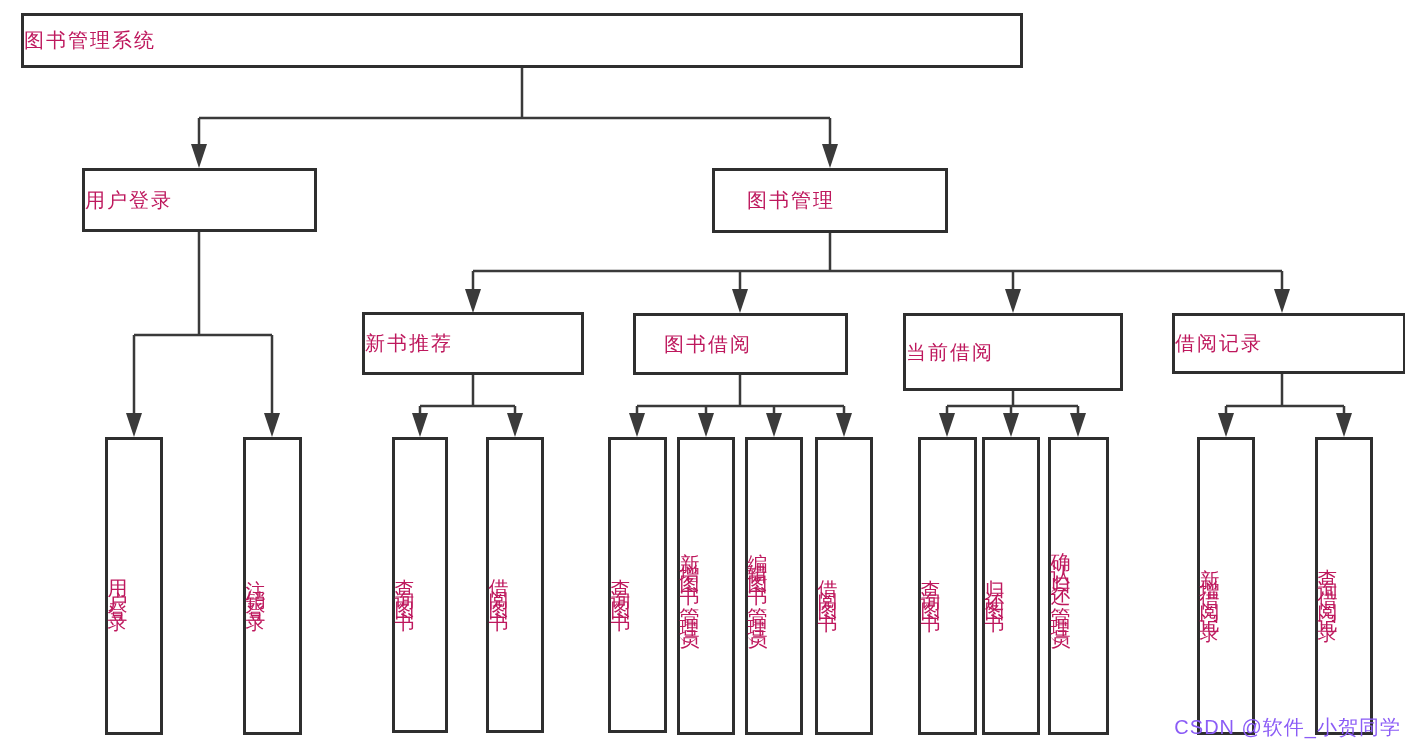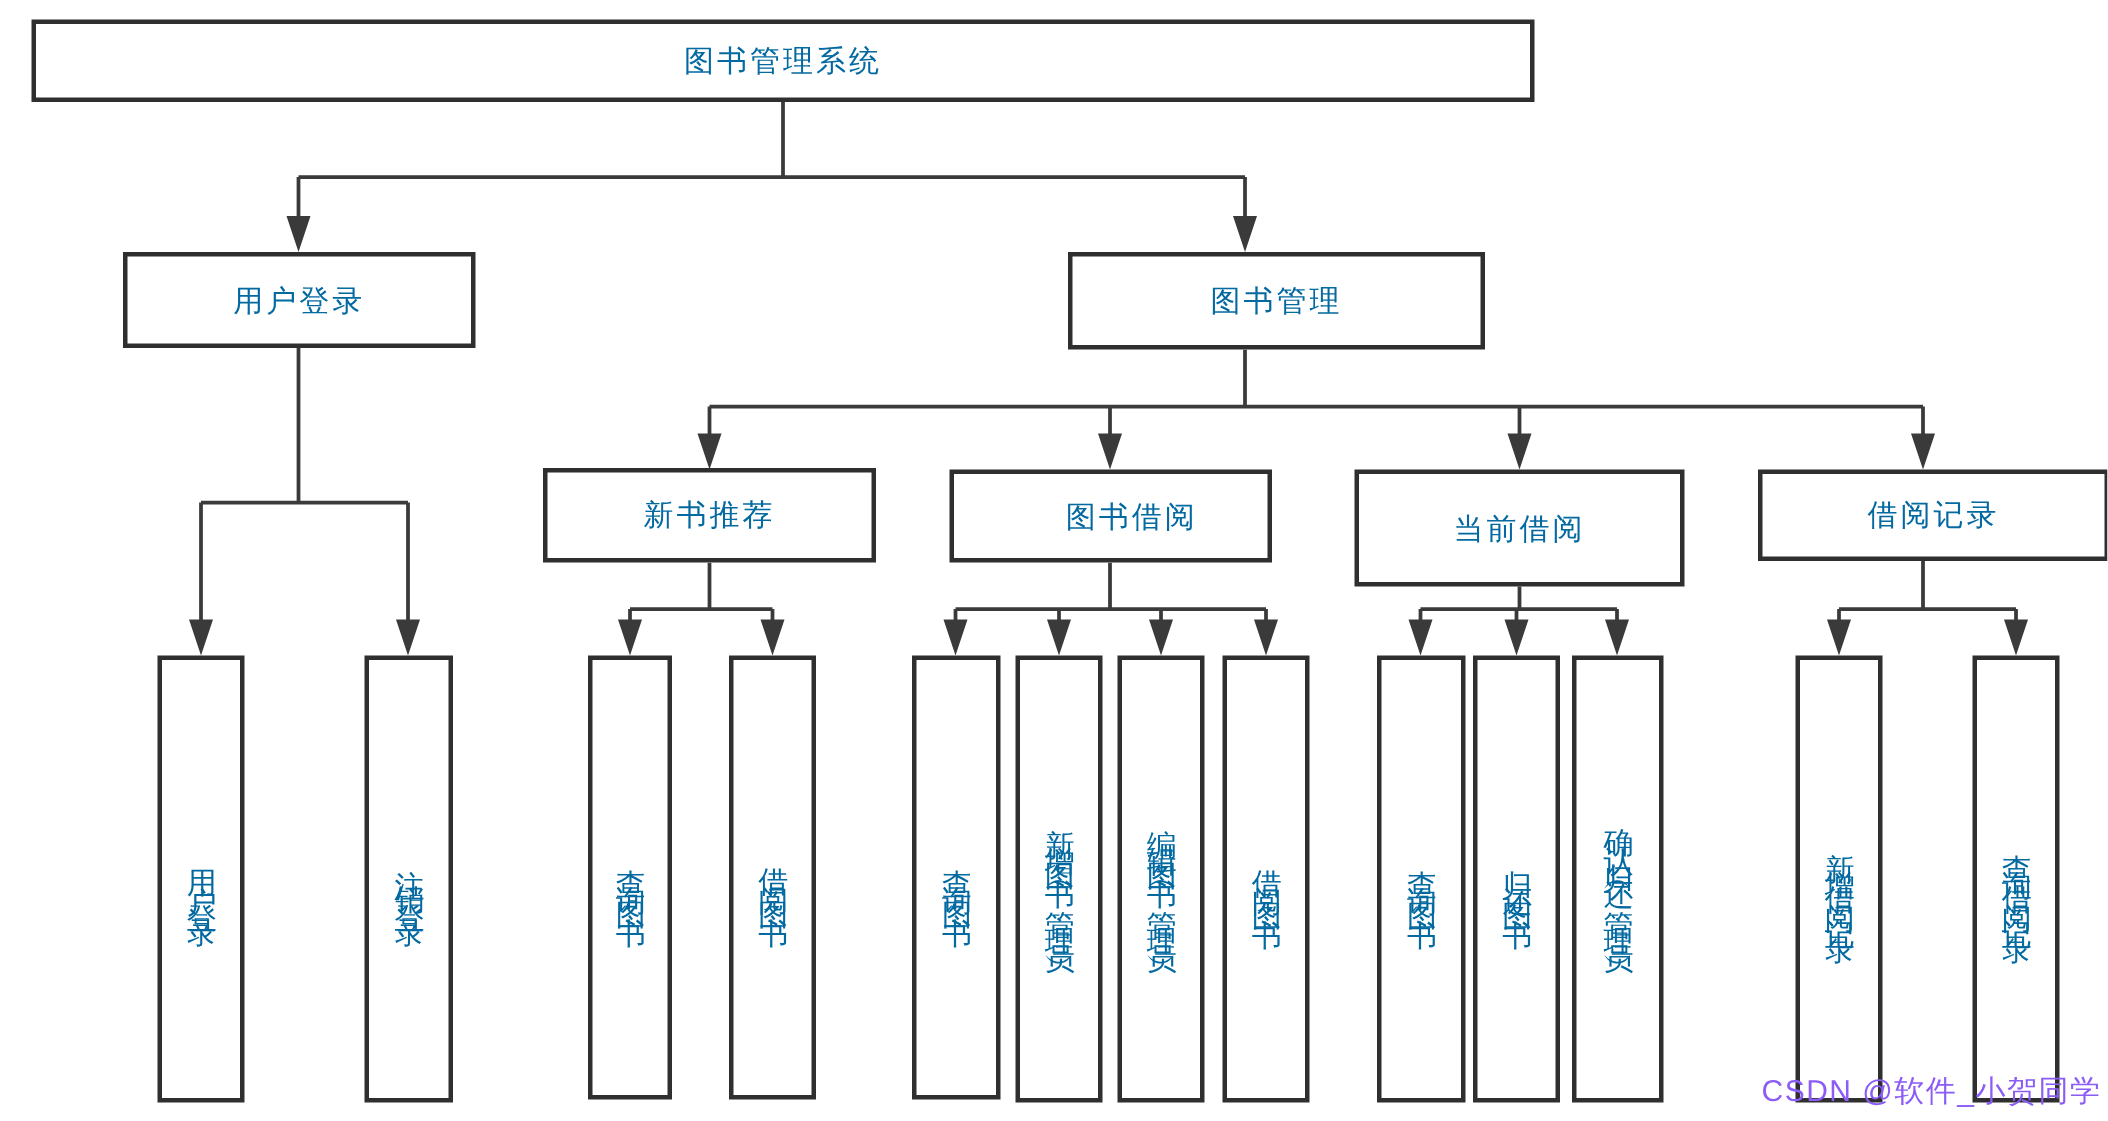--- a/index.html
+++ b/index.html
@@ -17,24 +17,23 @@
     left: 0; top: 0;
     width: 1405px; height: 747px;
   }
   .node {
     position: absolute;
     box-sizing: border-box;
     background: #ffffff;
     border: 3px solid #2f2f2f;
     display: flex;
     align-items: center;
-    justify-content: center;
     font-size: 20px;
     letter-spacing: 2px;
-    color: #0369a1;
+    color: #be185d;
     z-index: 2;
   }
   .leaf span {
     writing-mode: vertical-rl;
     text-orientation: mixed;
     letter-spacing: 11px;
     line-height: 1;
     white-space: nowrap;
   }
   .watermark {
@@ -69,21 +68,21 @@
              M1218 413h16l-8 24z M1336 413h16l-8 24z" fill="#3a3a3a" stroke="none"></path>
   </svg>
 
   <div class="node" style="left:21px; top:13px; width:1002px; height:55px;">
     <span>图书管理系统</span>
   </div>
 
   <div class="node" style="left:82px; top:168px; width:235px; height:64px;">
     <span>用户登录</span>
   </div>
-  <div class="node" style="left:712px; top:168px; width:278px; height:65px;">
+  <div class="node" style="left:712px; top:168px; width:236px; height:65px;padding-left:32px;">
     <span>图书管理</span>
   </div>
 
   <div class="node" style="left:362px; top:312px; width:222px; height:63px;">
     <span>新书推荐</span>
   </div>
   <div class="node" style="left:633px; top:313px; width:215px; height:62px;padding-left:28px;">
     <span>图书借阅</span>
   </div>
   <div class="node" style="left:903px; top:313px; width:220px; height:78px;">

